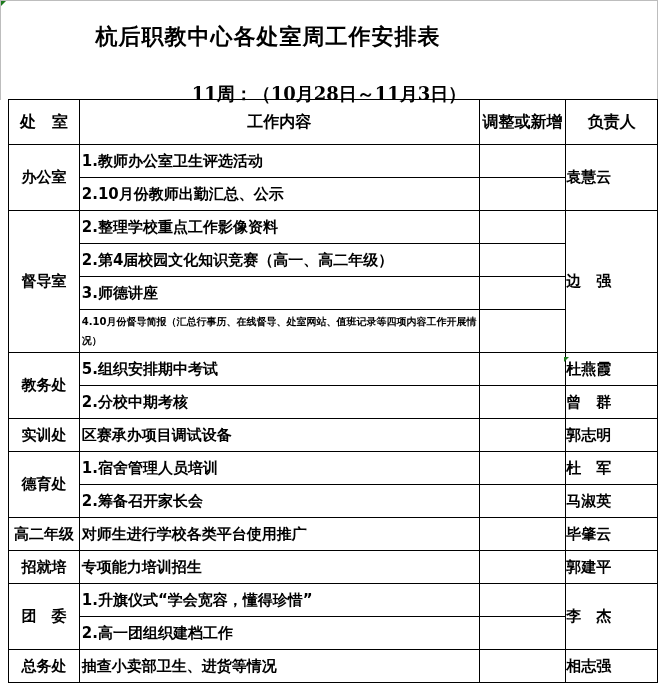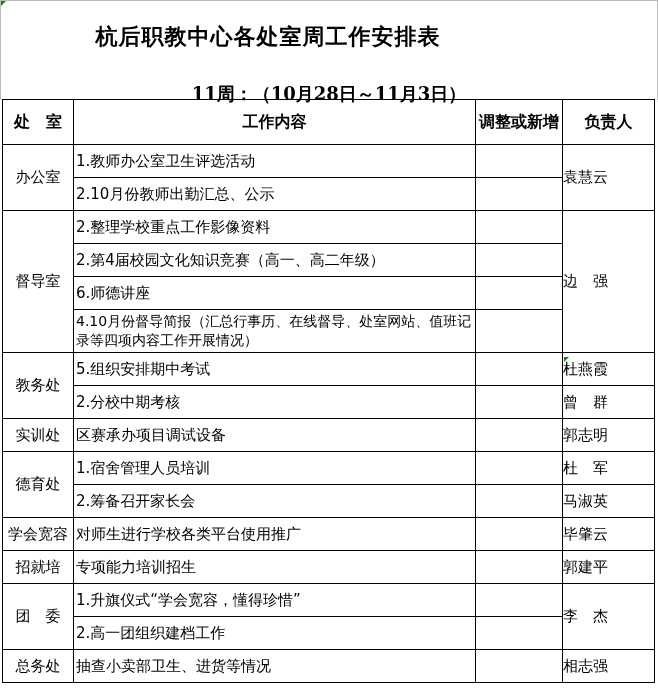--- a/index.html
+++ b/index.html
@@ -6,22 +6,22 @@
   body { width:658px; height:690px; position:relative; overflow:hidden;
          font-family:"DejaVu Sans", "Liberation Sans", sans-serif; color:#000; }
   .frame { position:absolute; left:0; top:0; width:656px; height:99px;
            border-top:1px solid #bdbdbd; border-left:1px solid #bdbdbd; border-right:1px solid #bdbdbd; }
   .corner { position:absolute; left:1px; top:1px; width:0; height:0;
             border-top:5px solid #1e7a1e; border-right:5px solid transparent; }
   .title { position:absolute; left:0; width:536px; top:22px; text-align:center;
            font-family:"DejaVu Serif", "Liberation Serif", serif; font-size:22px; font-weight:bold; letter-spacing:1px; }
   .subtitle { position:absolute; left:0; width:658px; top:58px; text-align:center;
            font-family:"DejaVu Serif", "Liberation Serif", serif; font-size:18px; font-weight:bold;margin-top:24px; }
-  table { position:absolute; left:2px; top:99px; border-collapse:collapse; table-layout:fixed; }
-  td, th { border:1px solid #000; padding:0; font-size:15px; font-weight:normal; vertical-align:middle; overflow:hidden; }
+  table { position:absolute; left:8px; top:99px; border-collapse:collapse; table-layout:fixed; }
+  td, th { border:1px solid #000; padding:0; font-size:15px; font-weight:bold; vertical-align:middle; overflow:hidden; }
   th { font-weight:bold; height:44px; font-size:16px; }
   td.dept { text-align:center;margin-top:48px; }
   td.task { padding-left:2px; line-height:20px; }
   td.owner { }
   tr.r { height:33px; }
   tr.r2 { height:41px; }
   .c1 { width:71px; } .c2 { width:402px; } .c3 { width:87px; } .c4 { width:92px; }
   .tick { position:absolute; width:0; height:0; border-top:5px solid #1e7a1e; border-right:5px solid transparent; }
 </style>
 </head>
@@ -62,25 +62,25 @@
     <td class="dept" rowspan="4">督导室</td>
     <td class="task">2.整理学校重点工作影像资料</td>
     <td></td>
     <td class="owner" rowspan="4">边　强</td>
   </tr>
   <tr class="r">
     <td class="task">2.第4届校园文化知识竞赛（高一、高二年级）</td>
     <td></td>
   </tr>
   <tr class="r">
-    <td class="task">6.师德讲座</td>
+    <td class="task">3.师德讲座</td>
     <td></td>
   </tr>
   <tr class="r2" style="height:43px;">
-    <td class="task" style="font-size:14px;line-height:19px;">4.10月份督导简报（汇总行事历、在线督导、处室网站、值班记录等四项内容工作开展情况）</td>
+    <td class="task" style="font-size:10px;line-height:19px;">4.10月份督导简报（汇总行事历、在线督导、处室网站、值班记录等四项内容工作开展情况）</td>
     <td></td>
   </tr>
 
   <tr class="r">
     <td class="dept" rowspan="2">教务处</td>
     <td class="task">5.组织安排期中考试</td>
     <td></td>
     <td class="owner" style="position:relative;">杜燕霞</td>
   </tr>
   <tr class="r">
@@ -102,21 +102,21 @@
     <td></td>
     <td class="owner">杜　军</td>
   </tr>
   <tr class="r">
     <td class="task">2.筹备召开家长会</td>
     <td></td>
     <td class="owner">马淑英</td>
   </tr>
 
   <tr class="r">
-    <td class="dept">学会宽容</td>
+    <td class="dept">高二年级</td>
     <td class="task">对师生进行学校各类平台使用推广</td>
     <td></td>
     <td class="owner">毕肇云</td>
   </tr>
 
   <tr class="r">
     <td class="dept">招就培</td>
     <td class="task">专项能力培训招生</td>
     <td></td>
     <td class="owner">郭建平</td>

